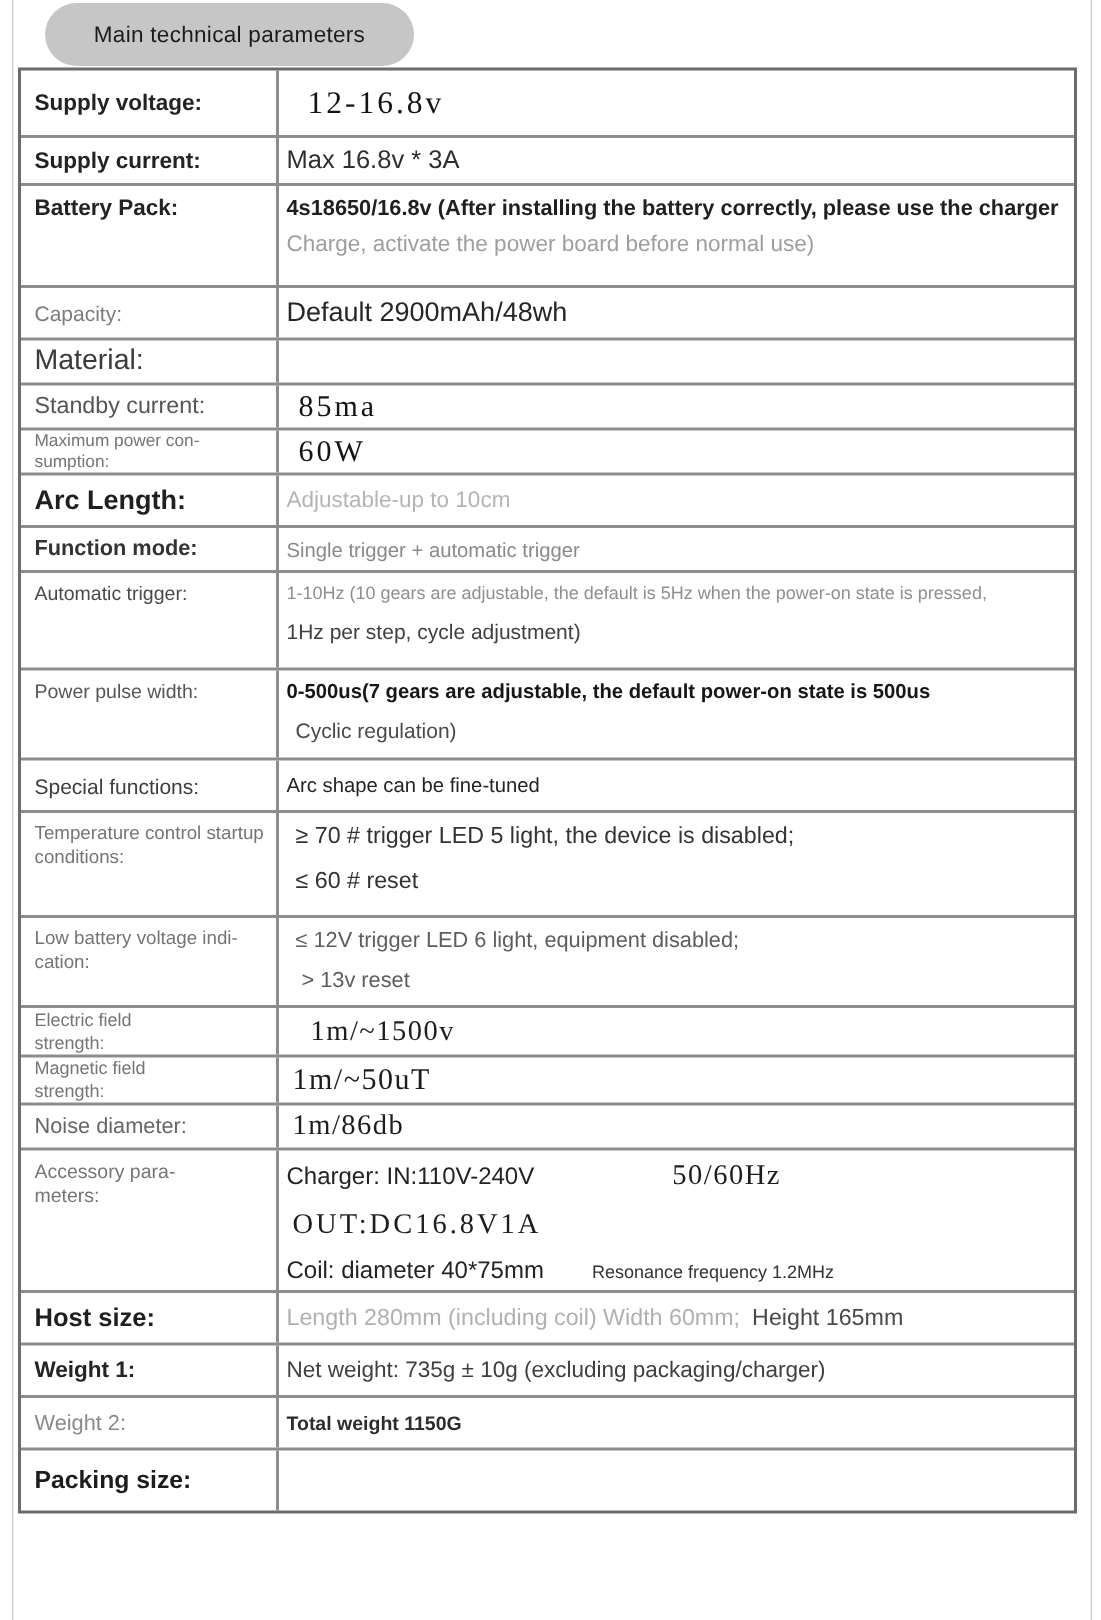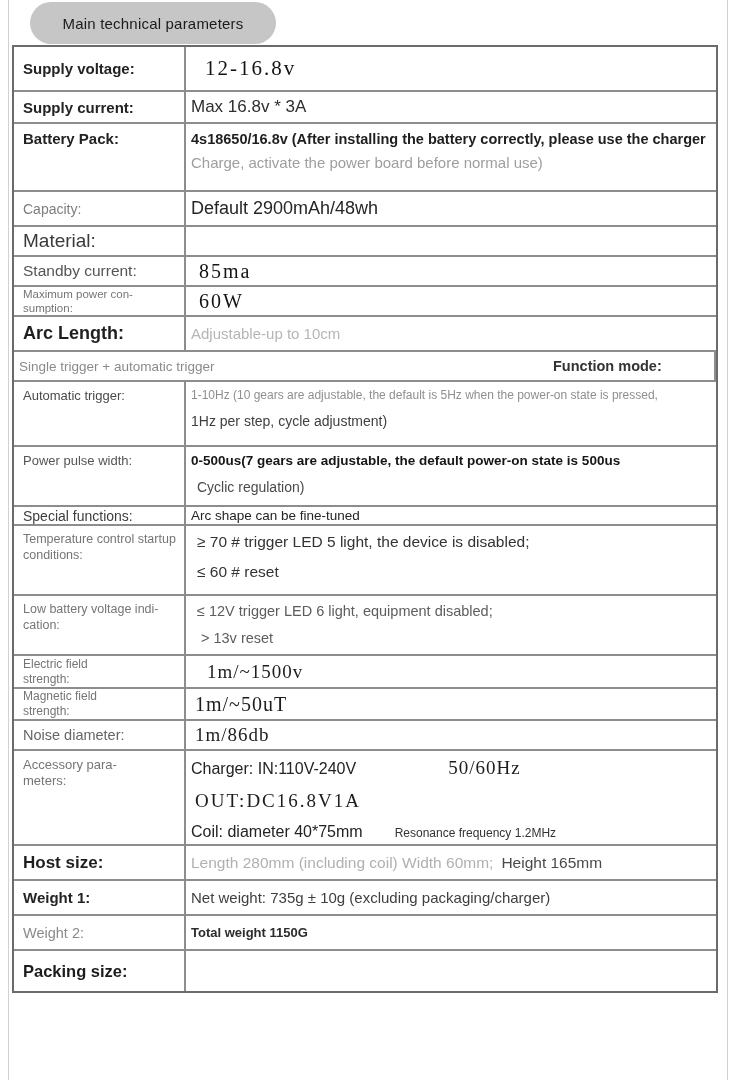--- a/index.html
+++ b/index.html
@@ -152,25 +152,25 @@
   <div class="row" style="height:35px">
     <div class="cell label">
         <span class="lab-lg">Arc Length:</span>
       </div>
     <div class="cell value">
         <span class="v-faint">Adjustable-up to 10cm</span>
       </div>
   </div>
 
   <div class="row" style="height:30px">
+    <div class="cell label">
+        <span class="lab-md2">Function mode:</span>
+      </div>
     <div class="cell value">
         <span class="v-sans-13g">Single trigger + automatic trigger</span>
-      </div>
-    <div class="cell label">
-        <span class="lab-md2">Function mode:</span>
       </div>
   </div>
 
   <div class="row" style="height:65px">
     <div class="cell label top">
         <span class="lab-sm3">Automatic trigger:</span>
       </div>
     <div class="cell value top">
       <span class="vline v-sans-12g">1-10Hz (10 gears are adjustable, the default is 5Hz when the power-on state is pressed,</span>
       <span class="vline v-sans-17g" style="margin-top:10px">1Hz per step, cycle adjustment)</span>
@@ -180,21 +180,21 @@
   <div class="row" style="height:60px">
     <div class="cell label top">
         <span class="lab-sm3" style="color:#555">Power pulse width:</span>
       </div>
     <div class="cell value top">
       <span class="vline v-sans-13b">0-500us(7 gears are adjustable, the default power-on state is 500us</span>
       <span class="vline v-sans-14" style="margin-top:9px;padding-left:6px">Cyclic regulation)</span>
     </div>
   </div>
 
-  <div class="row" style="height:19px">
+  <div class="row" style="height:35px">
     <div class="cell label">
         <span class="lab-md3">Special functions:</span>
       </div>
     <div class="cell value">
         <span class="v-sans-13">Arc shape can be fine-tuned</span>
       </div>
   </div>
 
   <div class="row" style="height:70px">
     <div class="cell label top">

